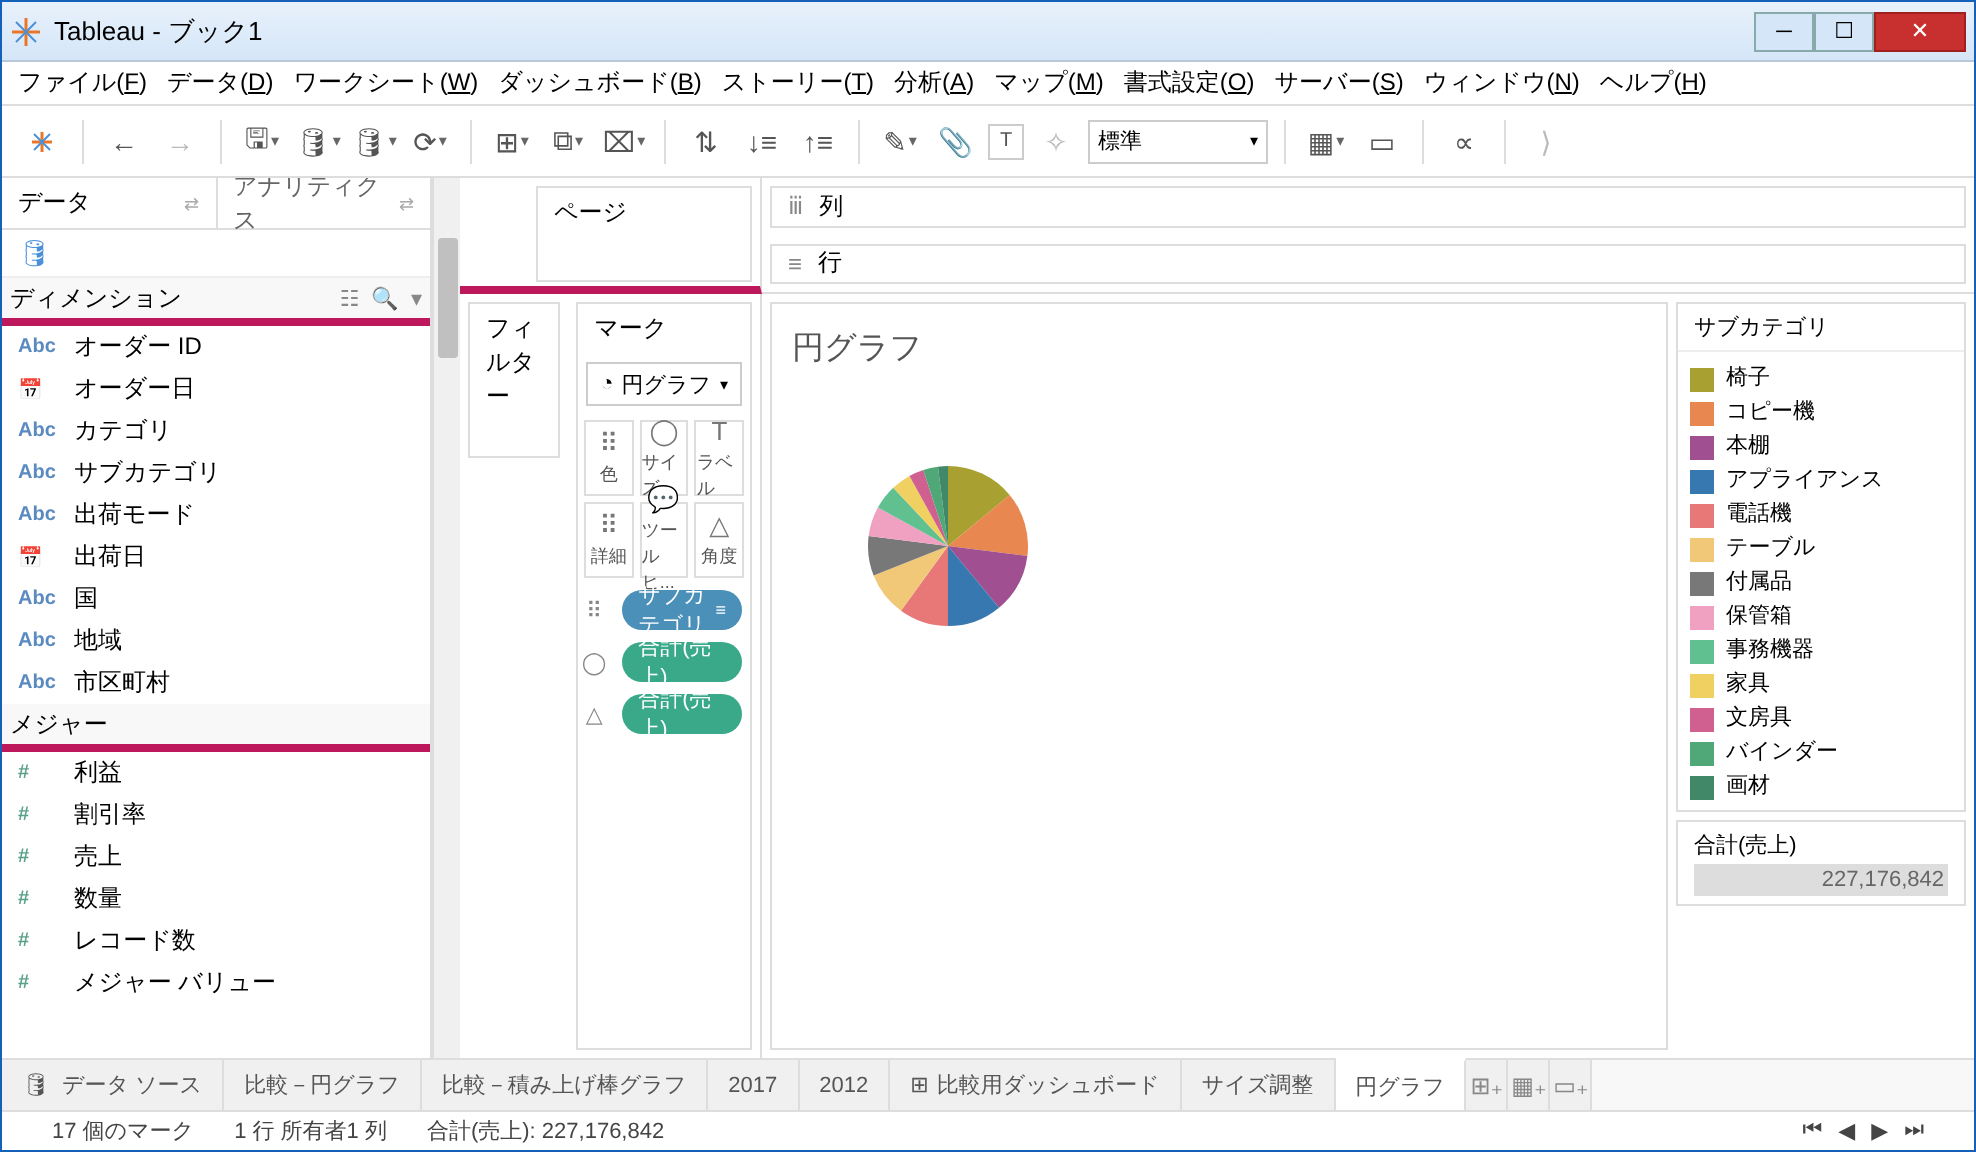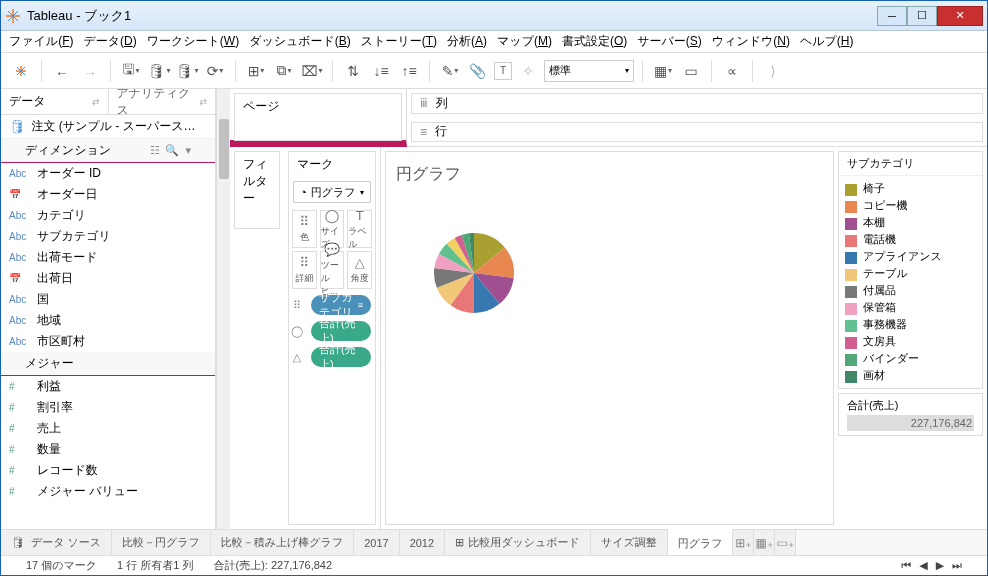--- a/index.html
+++ b/index.html
@@ -23,31 +23,31 @@
 .fit-select { height: 22px; width: 90px; border: 1px solid #ccc; font-size: 11px; padding: 0 4px; background: #fff; display: flex; align-items: center; justify-content: space-between; }
 .main-area { flex: 1; display: flex; overflow: hidden; }
 .left-panel { width: 215px; border-right: 1px solid #ddd; display: flex; flex-direction: column; background: #fff; }
 .lp-tabs { display: flex; height: 26px; border-bottom: 1px solid #ddd; }
 .lp-tab { flex: 1; display: flex; align-items: center; justify-content: space-between; padding: 0 8px; font-size: 12px; cursor: pointer; }
 .lp-tab.active { color: #000; }
 .lp-tab:not(.active) { color: #666; }
 .lp-tab + .lp-tab { border-left: 1px solid #ddd; }
 .ds-row { height: 24px; display: flex; align-items: center; padding: 0 8px; gap: 6px; border-bottom: 1px solid #eee; }
 .ds-icon { color: #4a90d9; font-size: 13px; }
-.section-hdr { height: 24px; display: flex; align-items: center; justify-content: space-between; padding: 0 24px; font-size: 12px; background: #f8f8f8; border-bottom: 1px solid #be185d; }
+.section-hdr { height: 24px; display: flex; align-items: center; justify-content: space-between; padding: 0 4px; font-size: 12px; background: #f8f8f8; border-bottom: 4px solid #be185d; }
 .section-hdr .tools { display: flex; gap: 6px; color: #888; font-size: 11px; }
 .field-list { overflow-y: auto; }
 .field-row { height: 21px; display: flex; align-items: center; padding: 0 8px; gap: 6px; cursor: pointer; font-size: 12px; }
-.field-type { width: 22px; font-size: 10px; color: #5a8ac0; text-align: left; }
+.field-type { width: 22px; font-size: 10px; color: #5a8ac0; text-align: left; font-weight: bold; }
 .field-type.num { color: #5aa08a; }
 .scroll-panel { width: 14px; background: #f0f0f0; border-left: 1px solid #ddd; position: relative;}
 .scroll-thumb { position:absolute; top:30px; left:2px; width:10px; height:60px; background:#c0c0c0; border-radius:2px;}
 .center-panel { flex: 1; display: flex; flex-direction: column; }
 .shelf-row { display: flex; }
-.shelf-left { width: 177px; border-right: 1px solid #ddd; border-bottom: 7px solid #be185d; }
+.shelf-left { width: 151px; border-right: 1px solid #ddd; border-bottom: 4px solid #be185d; padding-left: 34px; }
 .shelf-right { flex: 1; border-bottom: 1px solid #ddd; }
 .cards-left { width: 151px; border-right: 1px solid #ddd; display: flex; flex-direction: row; }
 .card { border: 1px solid #ddd; margin: 4px; background: #fff; }
 .card-title { padding: 4px 8px; font-size: 12px; }
 .mark-select { border: 1px solid #ccc; height: 22px; display: flex; align-items: center; justify-content: space-between; padding: 0 6px; font-size: 11px; margin: 4px; }
 .mark-grid { display: grid; grid-template-columns: repeat(3,1fr); gap: 3px; padding: 3px; }
 .mark-cell { border: 1px solid #ddd; height: 38px; display: flex; flex-direction: column; align-items: center; justify-content: center; font-size: 9px; color: #555; cursor: pointer; }
 .mark-cell .micon { font-size: 13px; color: #777; margin-bottom: 2px; }
 .pill { height: 20px; border-radius: 10px; display: flex; align-items: center; padding: 0 8px; margin: 3px 4px; font-size: 11px; color: #fff; gap: 4px; cursor: pointer; }
 .pill.blue { background: #4a90b8; }
@@ -175,21 +175,20 @@
             <span>データ</span>
             <span style="font-size:9px;color:#aaa">⇄</span>
           </div>
         <div class="lp-tab">
             <span>アナリティクス</span>
             <span style="font-size:9px;color:#aaa">⇄</span>
           </div>
       </div>
       <div class="ds-row">
         <span class="ds-icon">🛢</span>
-        <span style="overflow:hidden;text-overflow:ellipsis;white-space:nowrap">注文 (サンプル - スーパース…</span>
       </div>
       <div class="section-hdr">
         <span>ディメンション</span>
         <span class="tools">
             <span>☷</span>
             <span>🔍</span>
             <span>▾</span>
           </span>
       </div>
       <div class="field-list" id="dimlist">
@@ -380,42 +379,46 @@
                   </div>
                   <div class="legend-row">
                     <span class="legend-sw" style="background: rgb(232, 136, 80);"></span>
                     <span>コピー機</span>
                   </div>
                   <div class="legend-row">
                     <span class="legend-sw" style="background: rgb(160, 80, 144);"></span>
                     <span>本棚</span>
                   </div>
                   <div class="legend-row">
+                    <span class="legend-sw" style="background: rgb(56, 120, 176);"></span>
+                    <span>アプライアンス</span>
+                  </div>
+                  <div class="legend-row">
                     <span class="legend-sw" style="background: rgb(232, 120, 120);"></span>
                     <span>電話機</span>
                   </div>
                   <div class="legend-row">
-                    <span class="legend-sw" style="background: rgb(56, 120, 176);"></span>
-                    <span>アプライアンス</span>
-                  </div>
-                  <div class="legend-row">
                     <span class="legend-sw" style="background: rgb(240, 200, 120);"></span>
                     <span>テーブル</span>
                   </div>
                   <div class="legend-row">
                     <span class="legend-sw" style="background: rgb(120, 120, 120);"></span>
                     <span>付属品</span>
                   </div>
                   <div class="legend-row">
                     <span class="legend-sw" style="background: rgb(240, 160, 192);"></span>
                     <span>保管箱</span>
                   </div>
                   <div class="legend-row">
                     <span class="legend-sw" style="background: rgb(96, 192, 144);"></span>
                     <span>事務機器</span>
+                  </div>
+                  <div class="legend-row">
+                    <span class="legend-sw" style="background: rgb(240, 208, 96);"></span>
+                    <span>家具</span>
                   </div>
                   <div class="legend-row">
                     <span class="legend-sw" style="background: rgb(208, 96, 144);"></span>
                     <span>文房具</span>
                   </div>
                   <div class="legend-row">
                     <span class="legend-sw" style="background: rgb(80, 168, 120);"></span>
                     <span>バインダー</span>
                   </div>
                   <div class="legend-row">

